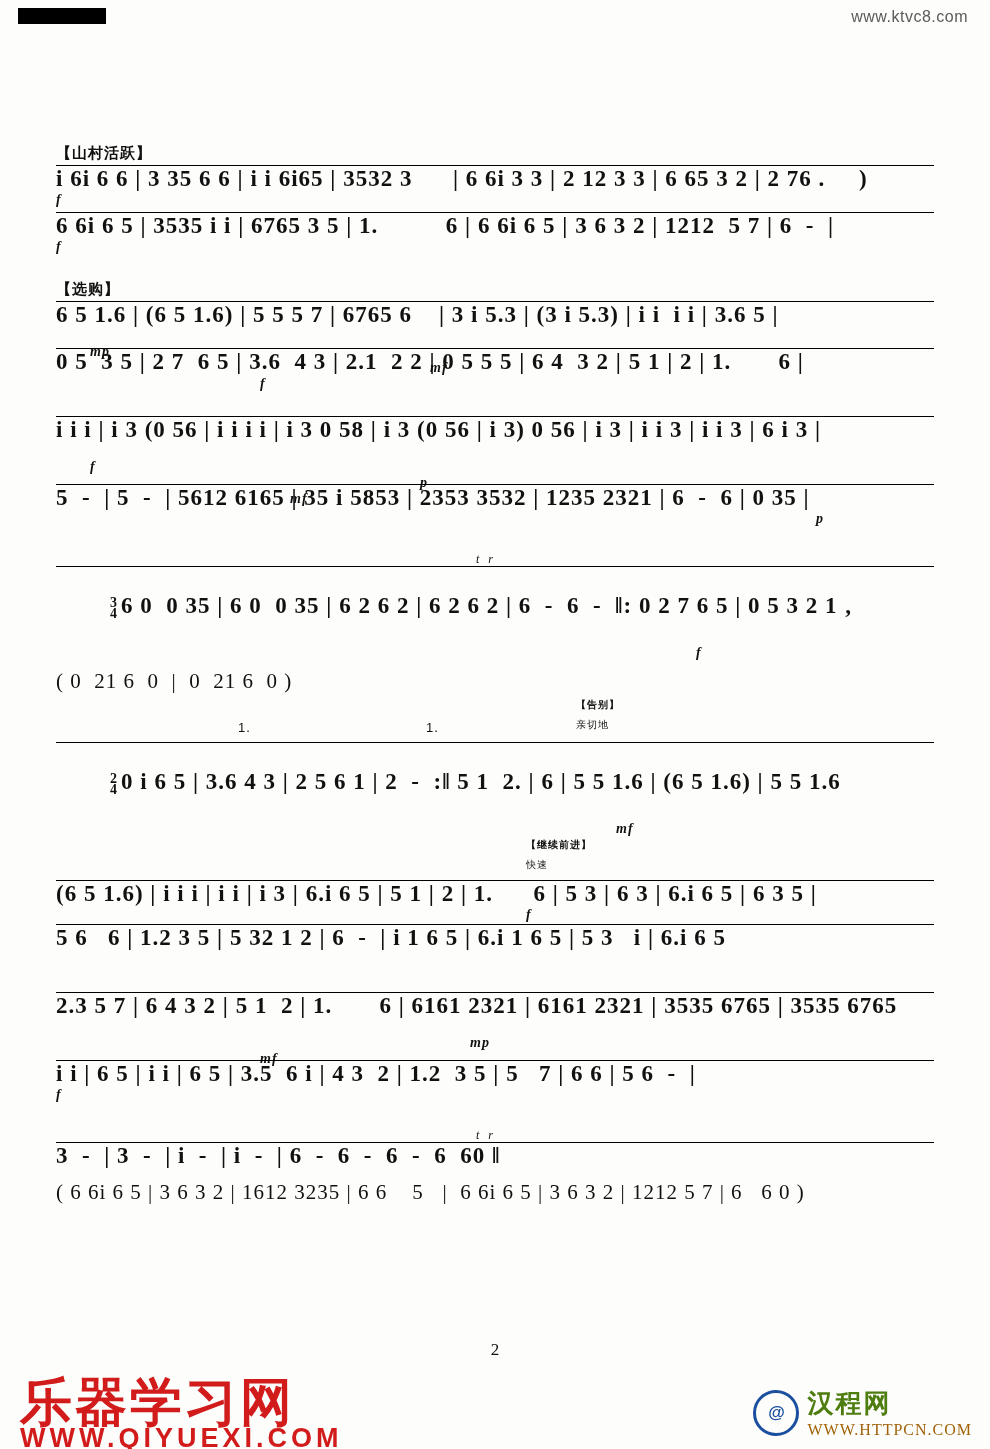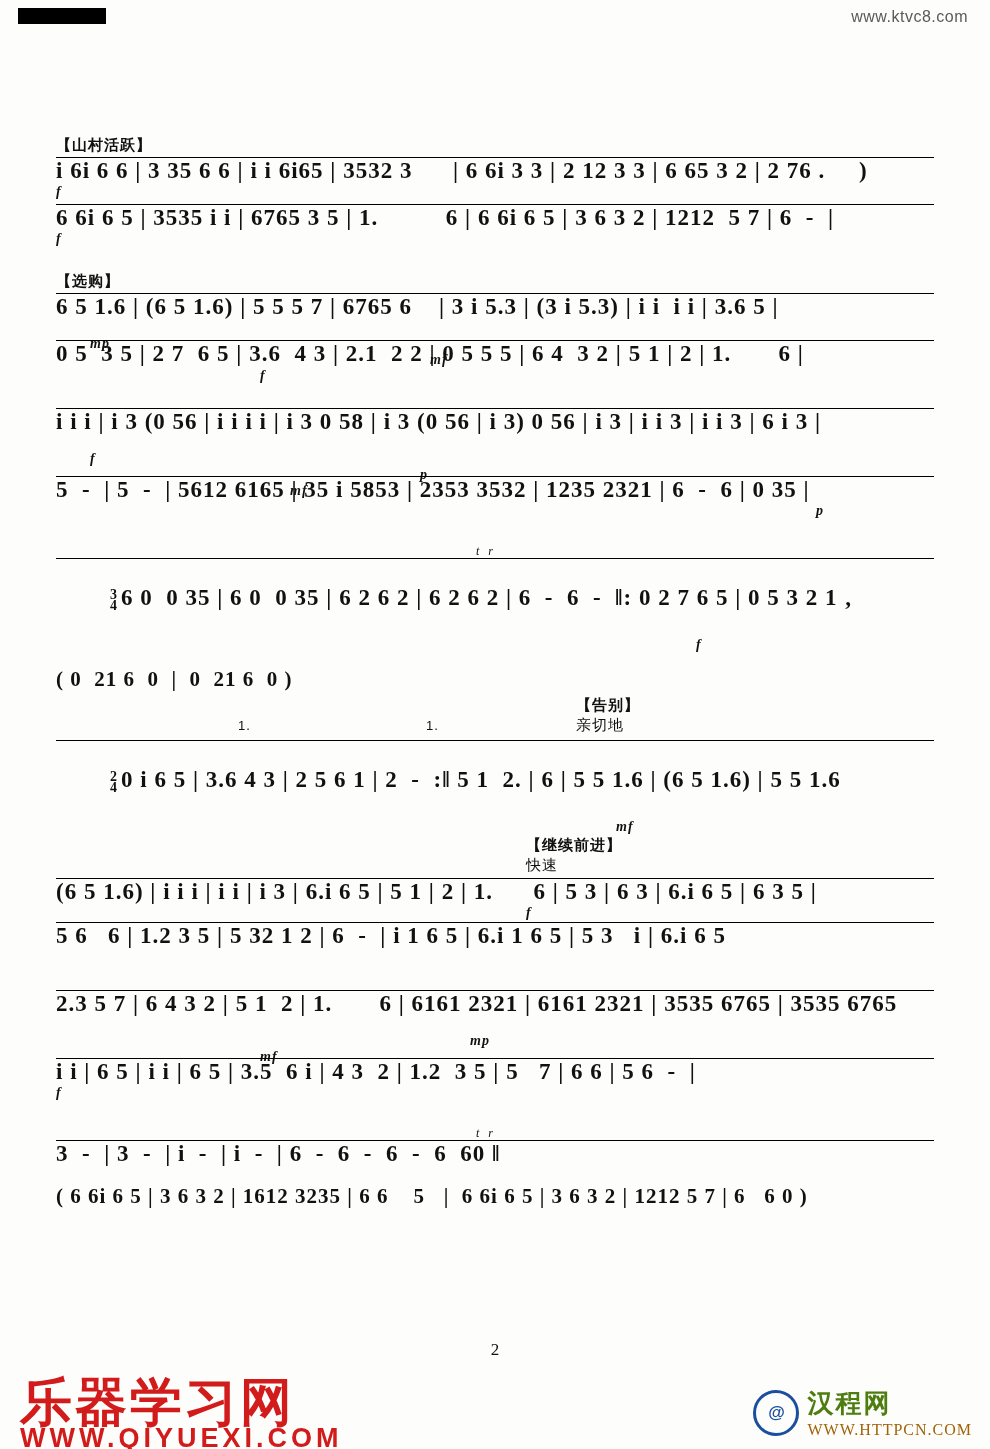--- a/index.html
+++ b/index.html
@@ -18,21 +18,21 @@
     position:absolute;left:18px;top:8px;width:88px;height:16px;background:#000;
   }
   .site-url{
     position:absolute;right:22px;top:8px;
     font-family:Liberation Sans, sans-serif;
     font-size:16px;color:#5a5a5a;letter-spacing:.5px;
   }
 
   
   .score{
-    position:absolute;left:0;top:136px;width:854px;
+    position:absolute;left:0;top:144px;width:854px;
   }
   .system{
     position:relative;
     margin:0 0 4px 0;
     padding:0 56px 0 56px;
     min-height:64px;
   }
   .sec-label{
     font-family:"Liberation Sans",sans-serif;
     font-size:15px;
@@ -44,21 +44,21 @@
   .tempo-label{
     font-family:"Liberation Sans",sans-serif;
     font-size:15px;
     margin:0 0 2px 0;
     letter-spacing:1px;
     white-space:nowrap;
   }
   .label-float{
     position:absolute;
     font-family:"Liberation Sans",sans-serif;
-    font-size:15px;
+    font-size:10px;
     letter-spacing:1px;
     white-space:nowrap;
   }
   .dyn{
     font-family:"Liberation Serif",serif;
     font-style:italic;
     font-weight:bold;
     font-size:14px;
   }
   .notes{
@@ -75,24 +75,24 @@
     height:13px;
     font-size:13px;
     font-style:italic;
     font-weight:bold;
     letter-spacing:1px;
     white-space:pre;
   }
   .lower-line{
     display:block;
     font-size:21px;
-    font-weight:bold;
-    letter-spacing:1px;
-    white-space:pre;
-    margin-top:17px;
+    font-weight:normal;
+    letter-spacing:1px;
+    white-space:pre;
+    margin-top:11px;
   }
   .hr{
     border-top:1.5px solid #000;
     width:878px;
     margin:2px 0 0 0;
   }
   .orn{
     display:block;
     height:12px;
     font-size:12px;

